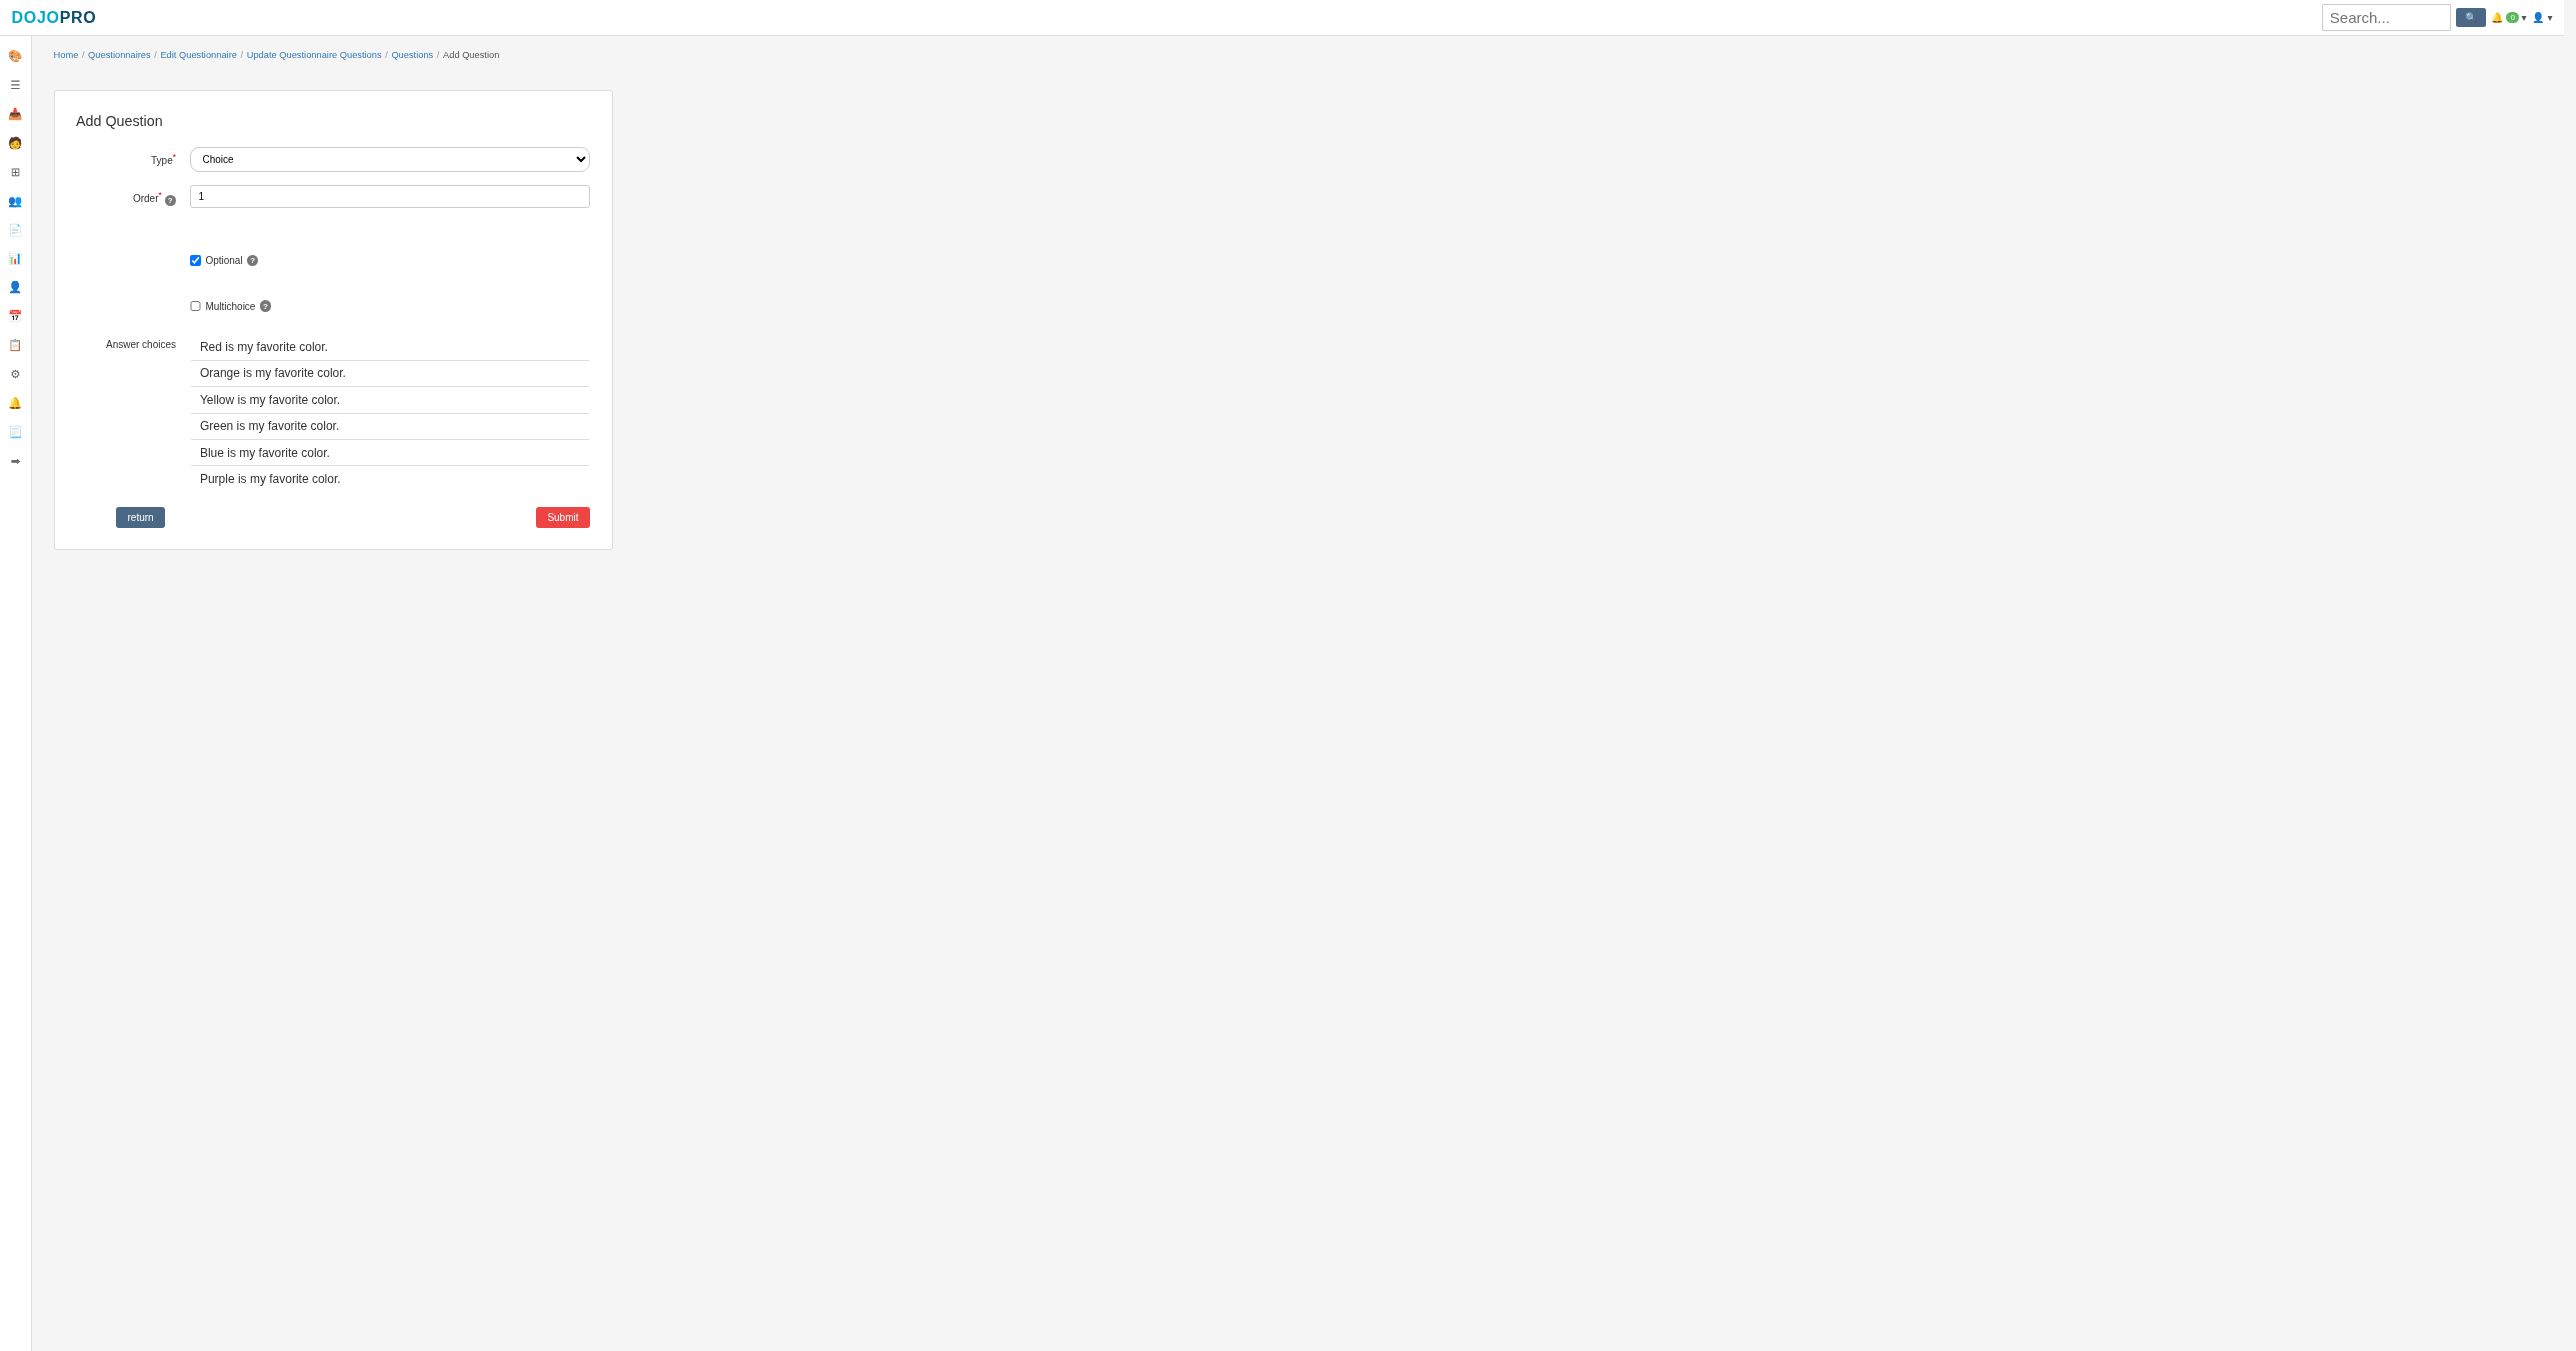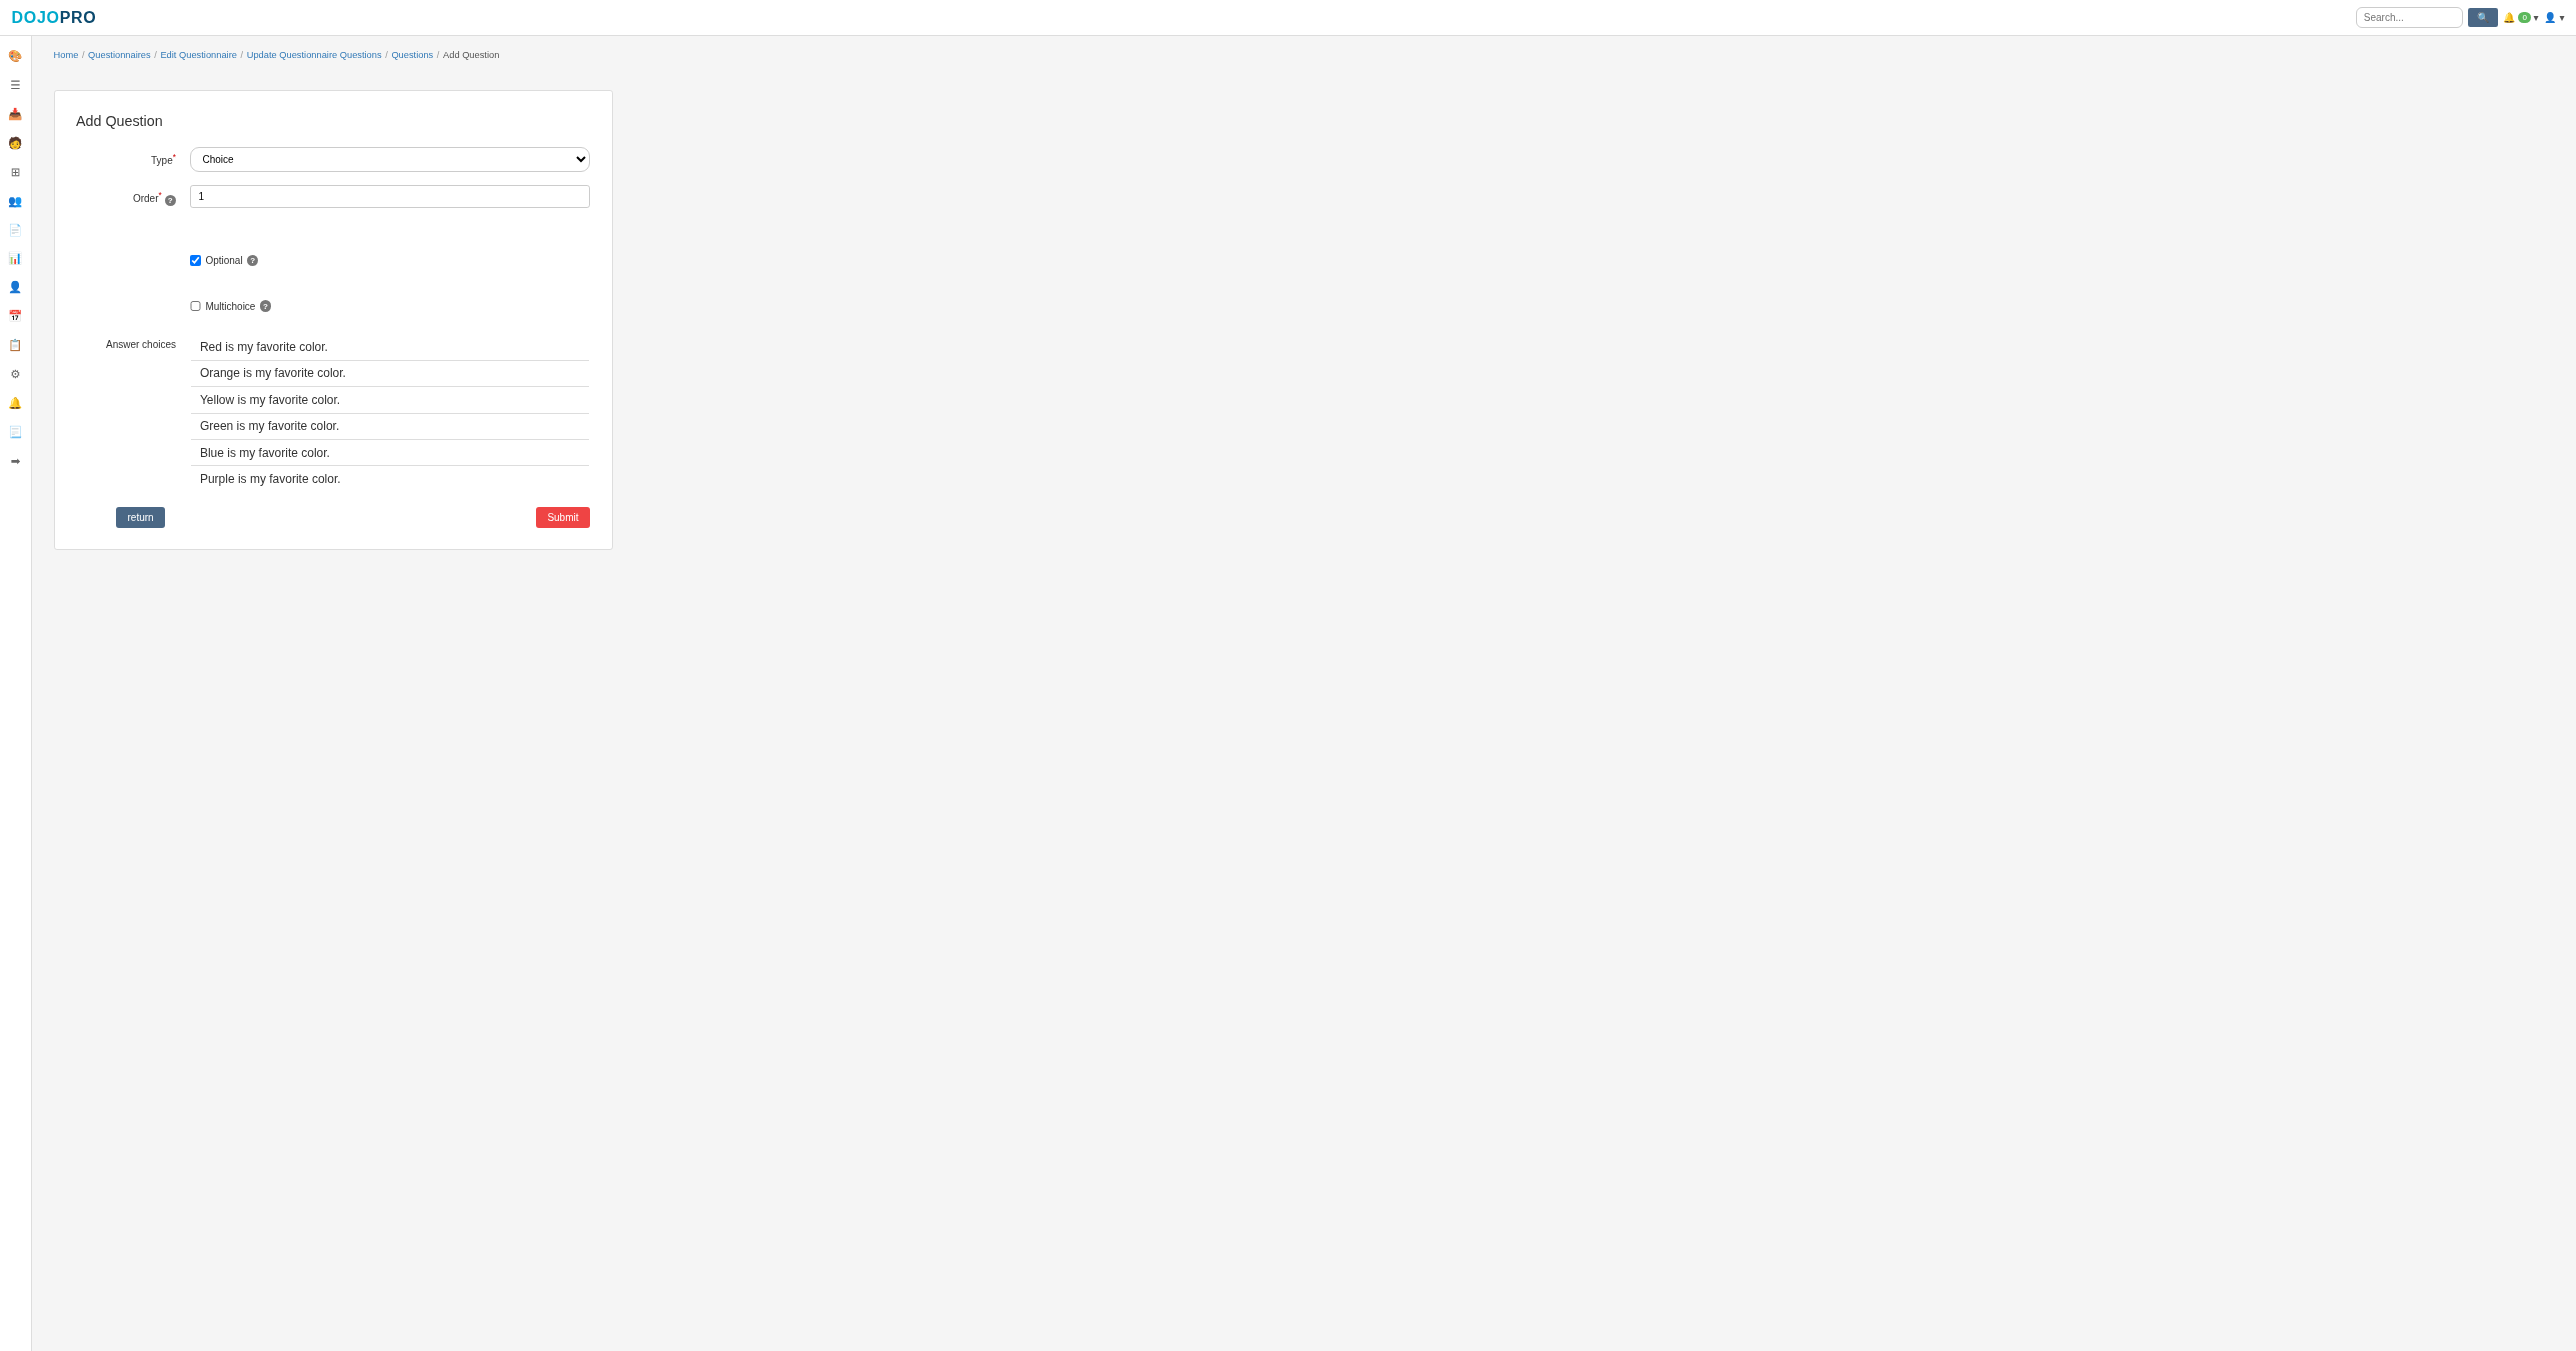--- a/index.html
+++ b/index.html
@@ -7,41 +7,41 @@
 
     
     .navbar {
       display: flex;
       align-items: center;
       background: #fff;
       border-bottom: 0.7px solid #ddd;
       padding: 0 11.5px;
       height: 36px;
       position: fixed;
-      top: 0; left: 0; right: 0;
+      top: 0; left: 0; right: 12px;
       z-index: 100;
     }
     .navbar-brand {
       display: flex;
       align-items: center;
       margin-right: auto;
     }
     .logo-dojo { color: #00aacc; font-size: 16px; font-weight: bold; letter-spacing: 0.7px; }
     .logo-pro { color: #0c4a6e; font-size: 16px; font-weight: bold; letter-spacing: 0.7px; }
     .navbar-right {
       display: flex;
       align-items: center;
       gap: 5.7px;
     }
     .search-input {
       border: 0.7px solid #ccc;
-      border-radius: 6px;
+      border-radius: 1px;
       padding: 3.6px 7.2px;
-      font-size: 10px;
-      width: 107px;
+      font-size: 15px;
+      width: 129px;
       outline: none;
     }
     .search-btn {
       background: #4a6785;
       border: none;
       color: #fff;
       padding: 4.3px 8.6px;
       cursor: pointer;
       border-radius: 2.2px;
       font-size: 10px;

